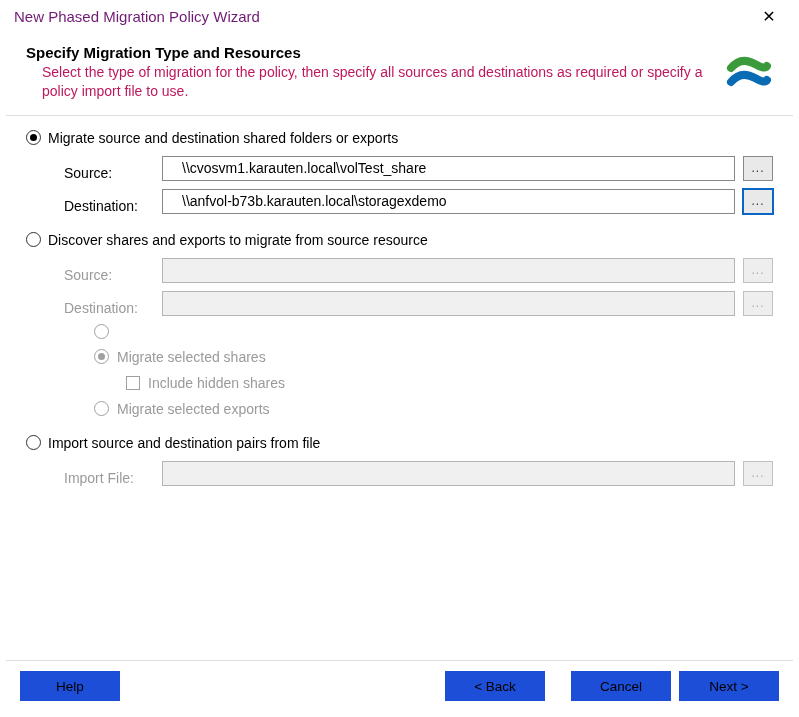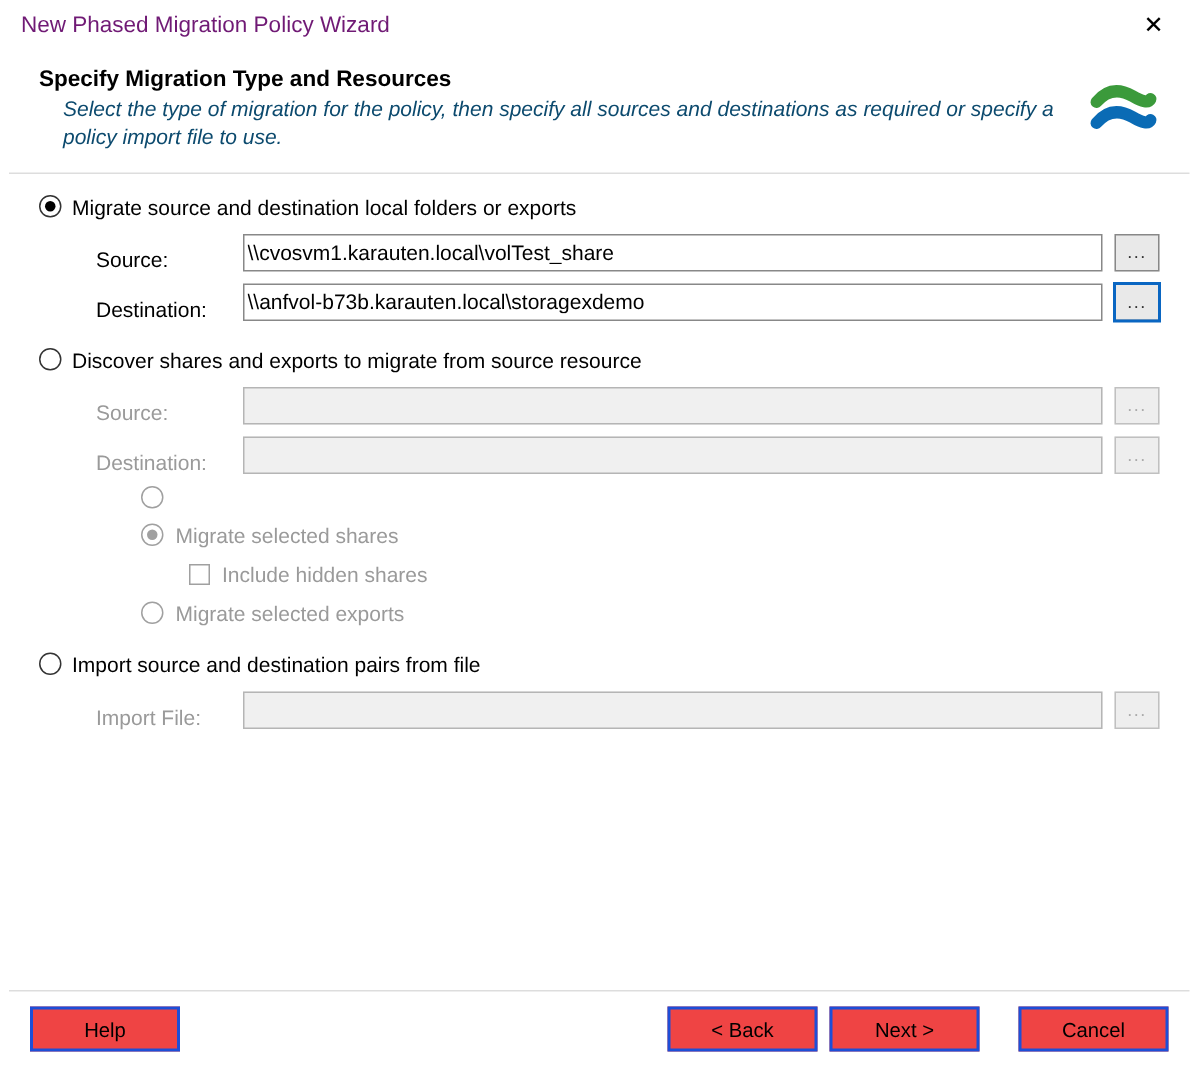--- a/index.html
+++ b/index.html
@@ -27,21 +27,21 @@
     padding: 8px 6px 0 6px;
     height: calc(717px - 34px);
     display: flex; flex-direction: column;
   }
   .header-row {
     display: flex; align-items: flex-start; gap: 10px;
     padding: 2px 20px 14px 20px;
   }
   .header-text { flex: 1; }
   .header-text .h1 { font-weight: 700; font-size: 15px; color: #000; margin-bottom: 2px; }
-  .header-text .sub { font-size: 14px; color: #0c4a6e; line-height: 1.35; padding-left: 16px; font-style: italic; }
+  .header-text .sub { font-size: 14px; color: #be185d; line-height: 1.35; padding-left: 16px; }
   .logo {
     width: 48px; height: 48px; flex: 0 0 48px;
     position: relative; margin-top: 6px;
   }
   .body-area {
     border-top: 1px solid #ddd;
     padding: 14px 20px 8px 20px;
     flex: 1;
     overflow: auto;
   }
@@ -65,21 +65,21 @@
   .checkbox {
     width: 14px; height: 14px; border: 1px solid #a0a0a0; background: #fff;
     display: inline-block; flex: 0 0 14px;
   }
   .form-row {
     display: flex; align-items: flex-end; gap: 8px;
     margin: 0 0 8px 38px;
   }
   .form-row .lbl { width: 90px; font-size: 14px; }
   .form-row input[type=text] {
-    flex: 1; height: 25px; padding: 2px 2px;
+    flex: 1; height: 25px; padding: 2px 19px;
     border: 1px solid #888; font-size: 14px;
     font-family: inherit;
   }
   .form-row input[disabled] {
     background: #f0f0f0; border-color: #b5b5b5; color: #888;
   }
   .browse-btn {
     width: 30px; height: 25px;
     border: 1px solid #888; background: #e9e9e9;
     display: flex; align-items: center; justify-content: center;
@@ -92,21 +92,21 @@
   .sub-indent2 { margin-left: 100px; }
   .sub-opt { display:flex; align-items:center; gap:8px; margin-bottom:10px; font-size:14px; }
   .footer {
     border-top: 1px solid #ddd;
     padding: 10px 14px 16px 14px;
     display: flex; align-items: center; gap: 8px;
   }
   .footer .spacer { flex: 1; }
   .btn {
     min-width: 100px; height: 30px;
-    border: 2px solid #1d4ed8; background: #ef4444;
+    border: 5px solid #1d4ed8; background: #1d4ed8;
     display: flex; align-items: center; justify-content: center;
     font-size: 13.5px; color: #000;
     padding: 0 16px;
     cursor: default;
   }
 </style>
 </head>
 <body>
 
 <div class="titlebar">
@@ -126,21 +126,21 @@
         <path d="M6 32 Q16 20 30 28 Q40 34 42 30" stroke="#0a6bb5" stroke-width="8" fill="none" stroke-linecap="round"></path>
       </svg>
     </div>
   </div>
 
   <div class="body-area">
 
     <div class="opt-group">
       <div class="radio-row">
         <span class="radio selected"></span>
-        <span>Migrate source and destination local folders or exports</span>
+        <span>Migrate source and destination shared folders or exports</span>
       </div>
       <div class="form-row">
         <span class="lbl">Source:</span>
         <input type="text" value="\\cvosvm1.karauten.local\volTest_share" style="">
         <div class="browse-btn">...</div>
       </div>
       <div class="form-row">
         <span class="lbl">Destination:</span>
         <input type="text" value="\\anfvol-b73b.karauten.local\storagexdemo" style="">
         <div class="browse-btn focused">...</div>
@@ -191,16 +191,16 @@
         <div class="browse-btn disabled">...</div>
       </div>
     </div>
 
   </div>
 
   <div class="footer">
     <div class="btn">Help</div>
     <div class="spacer"></div>
     <div class="btn">&lt; Back</div>
+    <div class="btn" style="margin-left:18px">Cancel</div>
     <div class="btn">Next &gt;</div>
-    <div class="btn" style="margin-left:18px">Cancel</div>
   </div>
 </div>
 
 </body></html>

